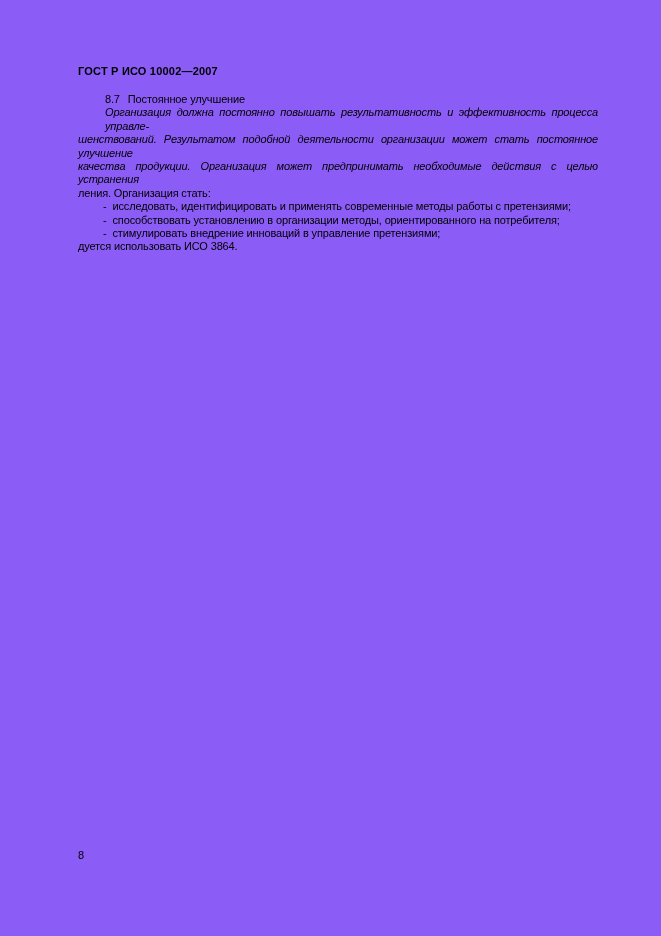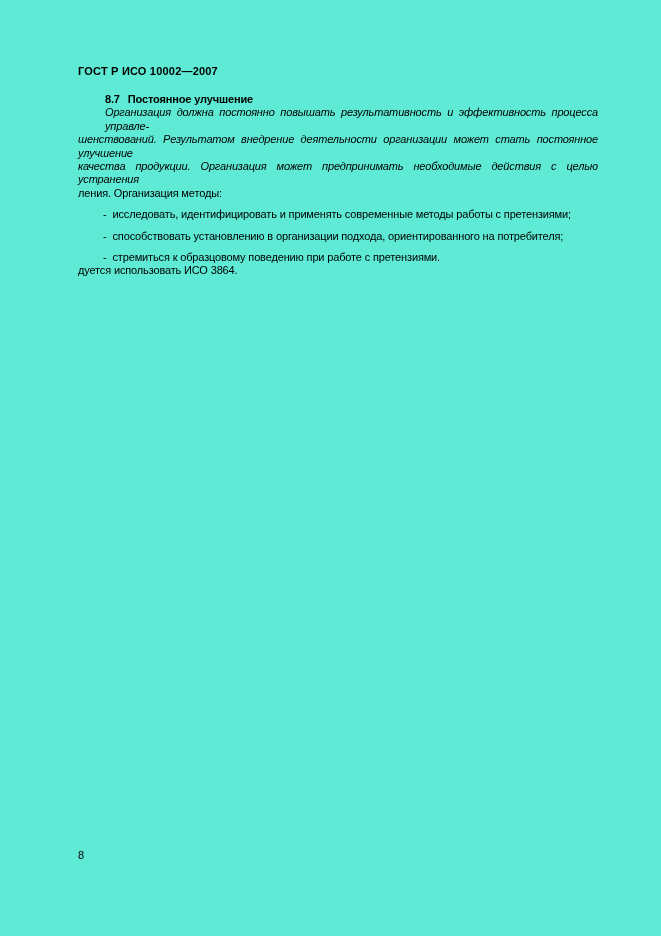--- a/index.html
+++ b/index.html
@@ -4,21 +4,21 @@
 <style>
   html, body {
     margin: 0;
     padding: 0;
     background: #ffffff;
   }
   .page {
     position: relative;
     width: 661px;
     height: 936px;
-    background: #5eead4;
+    background: #8b5cf6;
     font-family: "Liberation Sans", sans-serif;
     color: #000000;
     overflow: hidden;
   }
   .running-header {
     position: absolute;
     left: 78px;
     top: 65px;
     font-size: 11px;
     font-weight: bold;
@@ -39,31 +39,30 @@
   }
   .line.justify {
     text-align: justify;
     text-align-last: justify;
     font-style: italic;
   }
   .line.indent {
     padding-left: 27px;
   }
   .heading {
-    font-weight: bold;
+    font-weight: normal;
     padding-left: 27px;
     white-space: nowrap;
   }
   .heading-num {
     margin-right: 8px;
   }
   .bullet {
     padding-left: 25px;
     white-space: nowrap;
-    margin-top: 8px;
   }
   .marker {
     margin-right: 6px;
   }
   .page-number {
     position: absolute;
     left: 78px;
     top: 849px;
     font-size: 11px;
   }
@@ -75,32 +74,32 @@
 
   <div class="running-header">ГОСТ Р ИСО 10002—2007</div>
 
   <div class="content">
 
     <div class="line heading">
       <span class="heading-num">8.7</span><span>Постоянное улучшение</span>
     </div>
 
     <div class="line justify indent">Организация должна постоянно повышать результативность и эффективность процесса управле-</div>
-    <div class="line justify">шенствований. Результатом внедрение деятельности организации может стать постоянное улучшение</div>
+    <div class="line justify">шенствований. Результатом подобной деятельности организации может стать постоянное улучшение</div>
     <div class="line justify">качества продукции. Организация может предпринимать необходимые действия с целью устранения</div>
-    <div class="line">ления. Организация методы:</div>
+    <div class="line">ления. Организация стать:</div>
 
     <div class="line bullet">
       <span class="marker">-</span><span>исследовать, идентифицировать и применять современные методы работы с претензиями;</span>
     </div>
     <div class="line bullet">
-      <span class="marker">-</span><span>способствовать установлению в организации подхода, ориентированного на потребителя;</span>
+      <span class="marker">-</span><span>способствовать установлению в организации методы, ориентированного на потребителя;</span>
     </div>
     <div class="line bullet">
-      <span class="marker">-</span><span>стремиться к образцовому поведению при работе с претензиями.</span>
+      <span class="marker">-</span><span>стимулировать внедрение инноваций в управление претензиями;</span>
     </div>
 
     <div class="line">дуется использовать ИСО 3864.</div>
 
   </div>
 
   <div class="page-number">8</div>
 
 </div>
 

